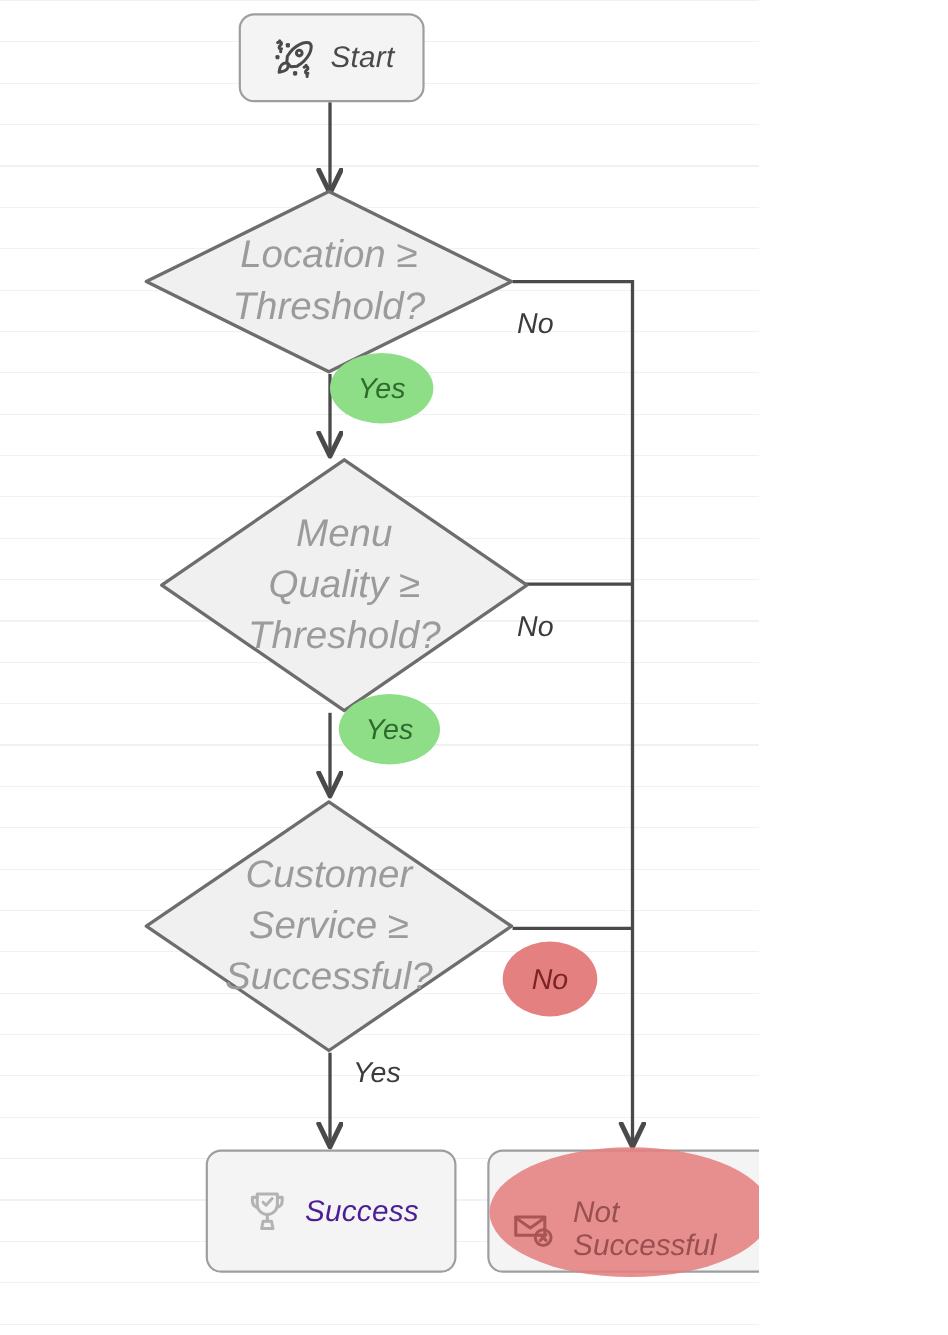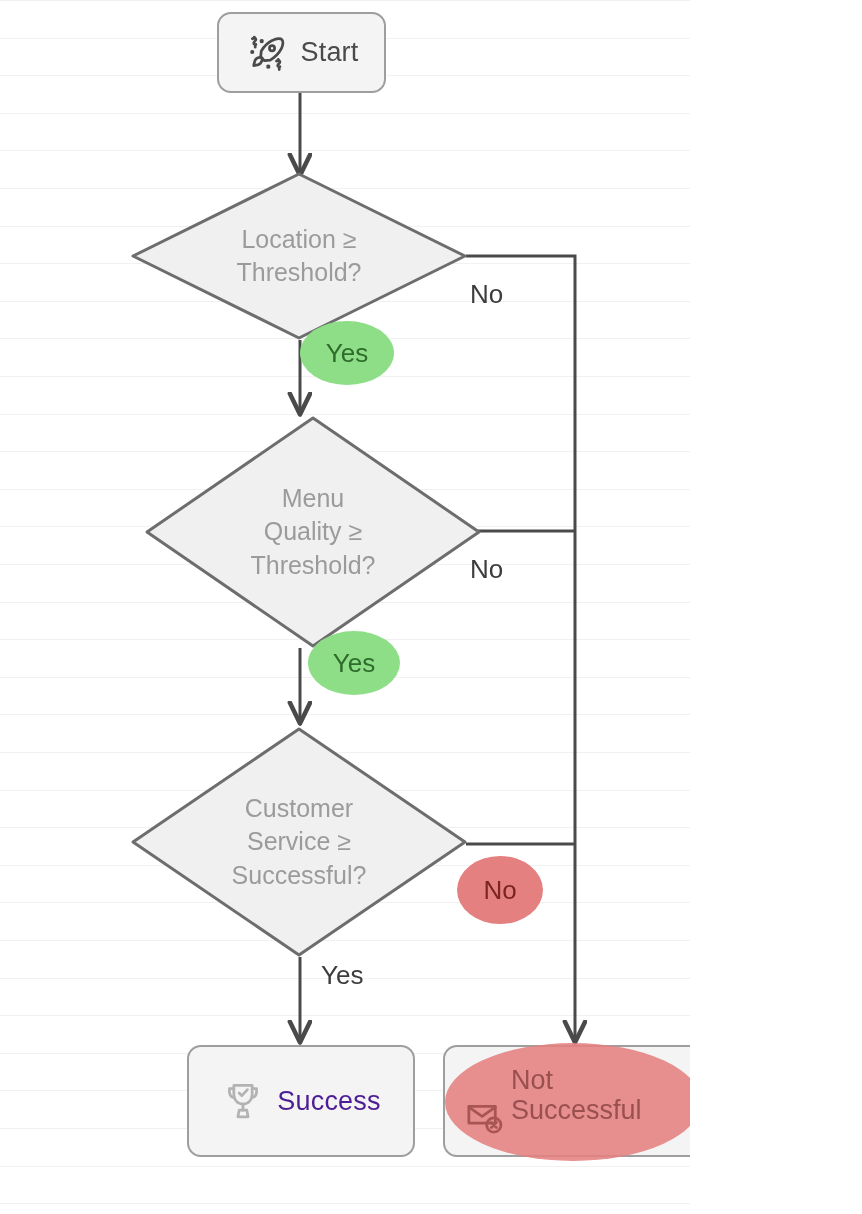--- a/index.html
+++ b/index.html
@@ -10,20 +10,21 @@
   }
   body {
     font-family: "Liberation Sans", sans-serif;
   }
   #canvas {
     position: relative;
     width: 690px;
     height: 1214px;
     background: #ffffff;
     overflow: hidden;
+    font-style: italic;
   }
   
   #grid {
     position: absolute;
     inset: 0;
     background-image: repeating-linear-gradient(
         to bottom,
         rgba(0,0,0,0.055) 0px,
         rgba(0,0,0,0.055) 1px,
         rgba(0,0,0,0) 1px,
@@ -73,21 +74,21 @@
     top: 0;
     overflow: visible;
   }
   .diamond-text {
     position: absolute;
     inset: 0;
     display: flex;
     align-items: center;
     justify-content: center;
     color: #9b9b9b;
-    font-size: 25px;
+    font-size: 35px;
     line-height: 1.33;
     text-align: center;
     white-space: pre-line;
     pointer-events: none;
   }
 
   
   .elabel {
     position: absolute;
     font-size: 26px;
@@ -118,22 +119,22 @@
     background: #e58080;
     opacity: 0.88;
   }
   .overlay-label {
     position: absolute;
     font-size: 27px;
     line-height: 1.12;
     color: #9a5050;
     white-space: pre-line;
     display: flex;
-    align-items: flex-start;
-    gap: 4px;
+    align-items: center;
+    gap: 14px;
   }
 </style>
 </head>
 <body>
 
 <div id="canvas">
 
   <div id="grid"></div>
 
   <svg id="edges" viewBox="0 0 862 1214" xmlns="http://www.w3.org/2000/svg">

